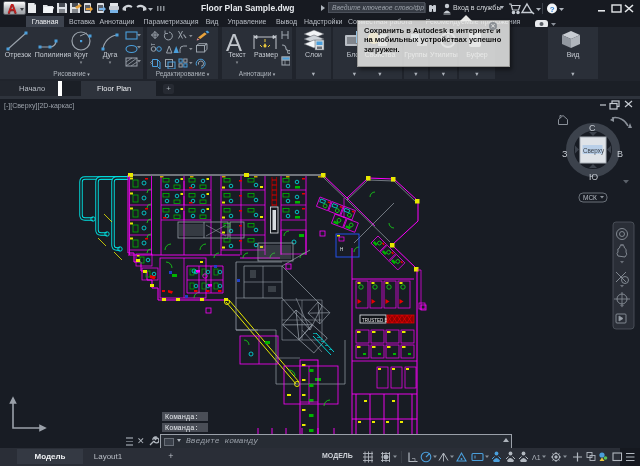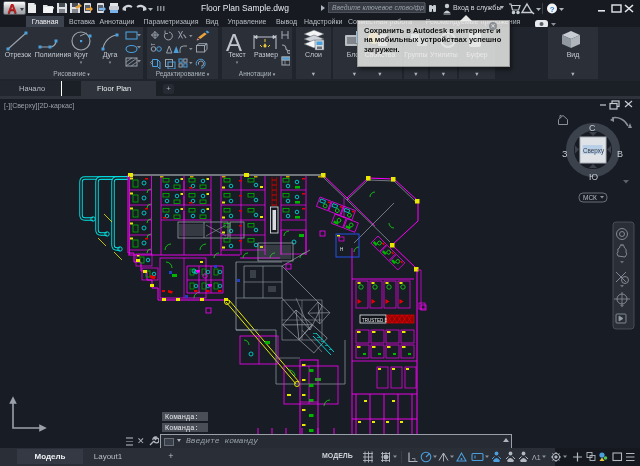--- a/index.html
+++ b/index.html
@@ -7,21 +7,21 @@
 #titlebar{position:absolute;left:0;top:0;width:640px;height:16px;background:#171a21;}
 #tabrow{position:absolute;left:0;top:16px;width:640px;height:11px;background:#171a21;}
 .rtab{position:absolute;top:0;height:11px;font-size:7px;overflow:hidden;white-space:nowrap;color:#b9bec6;line-height:11px;text-align:center;}
 .rtab.act{background:#3d434e;color:#f0f2f4;}
 #ribbon{position:absolute;left:0;top:27px;width:640px;height:54px;background:#20242c;}
 .panel{position:absolute;top:0;height:52px;background:#2a2f38;}
 .plabel{position:absolute;bottom:1px;left:0;right:0;text-align:center;font-size:6.5px;color:#aeb4bc;height:9px;line-height:9px;white-space:nowrap;}
 .blabel{position:absolute;font-size:7px;color:#c6cbd2;text-align:center;white-space:nowrap;}
 #filetabs{position:absolute;left:0;top:81px;width:640px;height:15px;background:#1b1f26;}
 #drawing{position:absolute;left:0;top:96px;width:640px;height:352px;background:#181c24;}
-#statusbar{position:absolute;left:0;top:448px;width:555px;height:18px;background:#2a2e37;}
+#statusbar{position:absolute;left:0;top:448px;width:620px;height:18px;background:#2a2e37;}
 .cmdghost{position:absolute;background:rgba(105,110,120,0.62);color:#e3e6ea;font-family:"Liberation Mono",monospace;font-size:7px;line-height:10px;padding:1px 3px;white-space:pre;}
 #tooltip{position:absolute;left:357px;top:20px;width:153px;height:47px;background:rgba(240,240,238,0.82);border:1px solid #9a9a98;box-shadow:2px 3px 4px rgba(0,0,0,0.45);z-index:30;font-size:7.5px;font-weight:bold;color:#101010;padding:5px 6px 0;line-height:9.3px;}
 .ft{position:absolute;top:0;height:15px;font-size:7.5px;line-height:15px;color:#b9bec6;}
 .ico{position:absolute;}
 </style></head>
 <body>
 <div id="titlebar">
  <div class="abs" style="left:3px;top:1px;width:23px;height:14px;background:linear-gradient(#fdfdfd,#b9bcc0 55%,#9fa3a8);border-radius:2px;border:1px solid #55585e;">
    <div class="abs" style="left:3.5px;top:-1px;font-size:13px;font-weight:bold;color:#c21f1f;text-shadow:0 1px 1px #701010;">A</div>
    <div class="abs" style="left:16px;top:6px;width:0;height:0;border-left:2.5px solid transparent;border-right:2.5px solid transparent;border-top:3px solid #3a3d42;"></div>
@@ -65,21 +65,21 @@
         <path d="M1 9 q4 -5 9 -2" stroke="#cfd3d8" stroke-width="2" fill="none"></path>
         <path d="M0 10 l4 -3 l0 4 z" fill="#cfd3d8"></path>
       </g>
       <g transform="translate(135,0) scale(-1,1) translate(-12,0)">
         <path d="M1 9 q4 -5 9 -2" stroke="#cfd3d8" stroke-width="2" fill="none"></path>
         <path d="M0 10 l4 -3 l0 4 z" fill="#cfd3d8"></path>
       </g>
       <path d="M148 8 l2.5 3 l2.5 -3 z" fill="#aeb4bc"></path>
       <path d="M157 6 h1.5 v5 h-1.5 z M160 6 h1.5 v5 h-1.5 z M163 6 h1.5 v5 h-1.5 z" fill="#888d94"></path>
     </svg>
- <div class="abs" style="left:201px;top:3px;width:120px;font-size:8.5px;color:#e7eaee;">Floor Plan Sample.dwg</div>
+ <div class="abs" style="left:201px;top:3px;width:120px;font-size:8.5px;color:#e7eaee;font-weight:bold;">Floor Plan Sample.dwg</div>
  <div class="abs" style="left:321px;top:5px;width:0;height:0;border-top:3px solid transparent;border-bottom:3px solid transparent;border-left:4px solid #aeb4bc;"></div>
  <div class="abs" style="left:328px;top:2px;width:97px;height:11px;background:#363b44;border:1px solid #4a4f59;"></div>
  <div class="abs" style="left:332px;top:3.5px;width:92px;overflow:hidden;white-space:nowrap;font-size:6.8px;font-style:italic;color:#9aa0a9;">Введите ключевое слово/фразу</div>
  <div class="abs" style="left:425px;top:3px;width:1px;height:10px;background:#3a3f47;"></div>
  <svg class="abs" style="left:428px;top:2px" width="210" height="13" viewBox="0 0 210 13">
       <g fill="#c6cbd2">
         <rect x="1" y="3" width="3" height="7" rx="1"></rect>
         <rect x="5" y="3" width="3" height="7" rx="1"></rect>
         <rect x="3.6" y="4" width="1.8" height="3"></rect>
       </g>
@@ -292,21 +292,21 @@
       <svg class="ico" style="left:12px;top:2px" width="26" height="22" viewBox="0 0 26 22">
 <path d="M2 6 l9 -4 l9 4 l-9 4 z" fill="#c8cdd3"></path>
 <path d="M2 6 v9 l9 4 v-9 z" fill="#9298a0"></path>
 <path d="M20 6 v9 l-9 4 v-9 z" fill="#b0b5bc"></path>
 </svg>
 <div class="blabel" style="left:0px;top:24px;width:50px;">Вид</div>
       <div class="plabel">▾</div>
     </div>
   </div>
 <div id="filetabs">
- <div class="ft" style="left:0px;width:62px;background:#22262e;border-right:1px solid #ffffff;"><span style="margin-left:19px;">Начало</span></div>
+ <div class="ft" style="left:0px;width:62px;background:#22262e;border-right:4px solid #ffffff;"><span style="margin-left:19px;">Начало</span></div>
  <div class="ft" style="left:81px;width:75px;background:#2e333c;color:#eceef1;"><span style="margin-left:16px;text-align:center;">Floor Plan Sample*</span><span style="position:absolute;right:4px;color:#aeb4bc;">✕</span></div>
  <div class="abs" style="left:163px;top:3px;width:11px;height:10px;background:#262a32;border-radius:2px;color:#aeb4bc;font-size:8px;line-height:10px;text-align:center;">+</div>
 </div>
 <div id="drawing">
  <div class="abs" style="left:0;top:0;width:640px;height:2.5px;background:#2e333c;"></div>
  <div class="abs" style="left:4px;top:6px;font-size:7px;color:#9ba1aa;">[-][Сверху][2D-каркас]</div>
  <svg class="abs" style="left:0;top:0" width="640" height="352" viewBox="0 0 640 352">
       <g>
         <path d="M 128 82 L 85 82 Q 81 82 81 86 L 81 119 Q 81 123 85 123 L 93 123" fill="none" stroke="#00e5e5" stroke-width="3.4"></path>
 <path d="M 128 82 L 85 82 Q 81 82 81 86 L 81 119 Q 81 123 85 123 L 93 123" fill="none" stroke="#181c24" stroke-width="1.6"></path>

